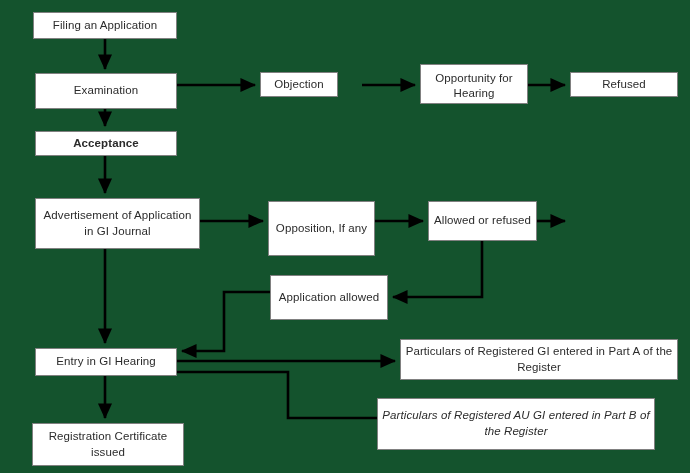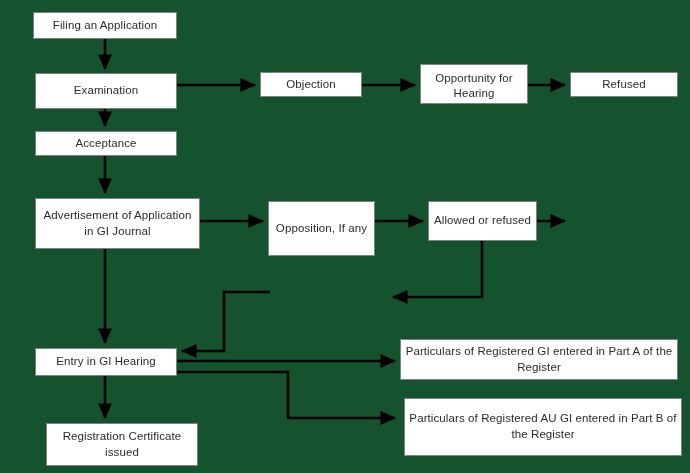--- a/index.html
+++ b/index.html
@@ -93,59 +93,62 @@
   </svg>
 
   <div class="node" style="left:33px; top:12px; width:144px; height:27px;">
     <span>Filing an Application</span>
   </div>
 
   <div class="node" style="left:35px; top:73px; width:142px; height:36px;">
     <span>Examination</span>
   </div>
 
-  <div class="node" style="left:260px; top:72px; width:102px; height:25px;">
+  <div class="node" style="left:260px; top:72px; width:78px; height:25px;">
     <span>Objection</span>
   </div>
 
   <div class="node" style="left:420px; top:64px; width:108px; height:40px;align-items:flex-end;">
     <span>Opportunity for Hearing</span>
   </div>
 
   <div class="node" style="left:570px; top:72px; width:108px; height:25px;text-align:center;">
     <span>Refused</span>
   </div>
 
-  <div class="node" style="left:35px; top:131px; width:142px; height:25px;">
+  <div class="node" style="left:35px; top:131px; width:142px; height:25px;font-weight:bold;">
     <span>Acceptance</span>
   </div>
 
   <div class="node" style="left:35px; top:198px; width:165px; height:51px;">
     <span>Advertisement of Application in GI Journal</span>
   </div>
 
   <div class="node" style="left:268px; top:201px; width:107px; height:55px;">
     <span>Opposition, If any</span>
   </div>
 
   <div class="node" style="left:428px; top:201px; width:109px; height:40px;">
     <span>Allowed or refused</span>
   </div>
 
 
+  <div class="node" style="left:270px; top:275px; width:118px; height:45px;">
+    <span>Application allowed</span>
+  </div>
 
   <div class="node" style="left:35px; top:348px; width:142px; height:28px;">
     <span>Entry in GI Hearing</span>
   </div>
 
   <div class="node" style="left:400px; top:339px; width:278px; height:41px;">
     <span>Particulars of Registered GI entered in Part A of the Register</span>
   </div>
 
-  <div class="node" style="left:404px; top:398px; width:278px; height:58px;">
+  <div class="node" style="left:377px; top:398px; width:278px; height:52px;font-style:italic;">
     <span>Particulars of Registered AU GI entered in Part B of the Register</span>
   </div>
 
-  <div class="node" style="left:46px; top:423px; width:152px; height:43px;">
+  <div class="node" style="left:32px; top:423px; width:152px; height:43px;">
     <span>Registration Certificate issued</span>
   </div>
 
 </div>
 
 </body></html>

